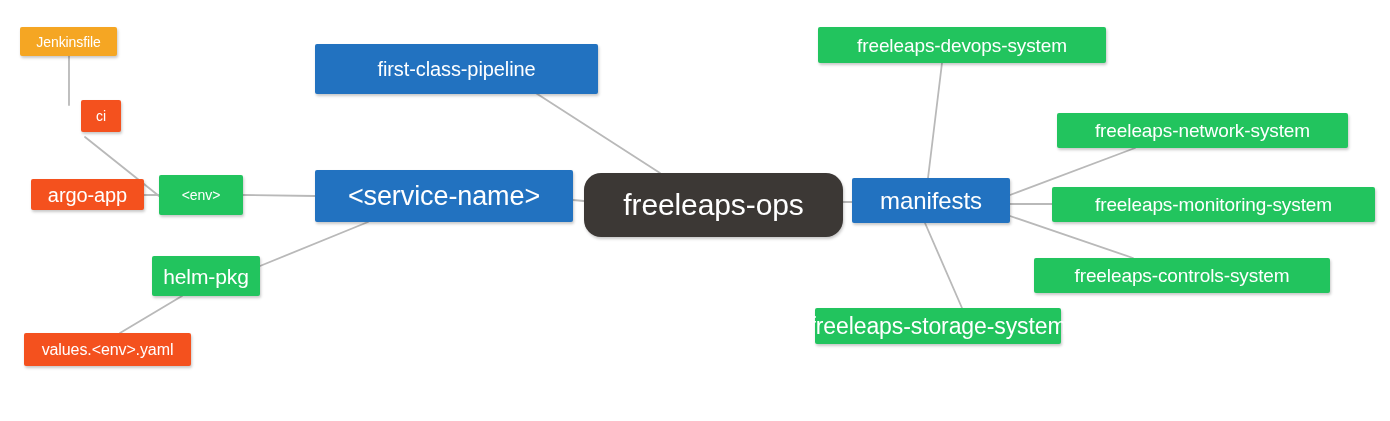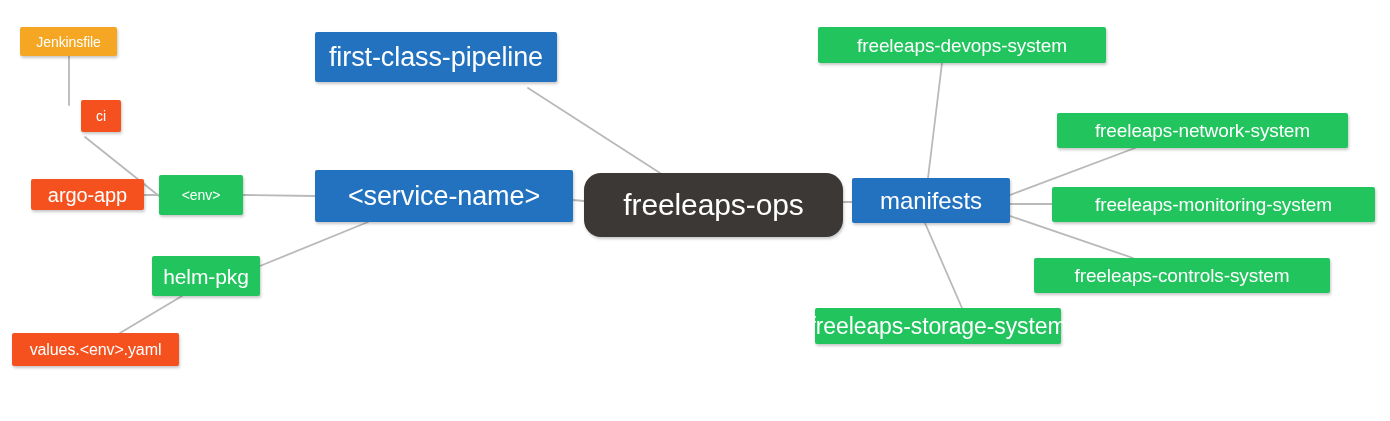--- a/index.html
+++ b/index.html
@@ -80,24 +80,24 @@
       </div>
       <div class="node node-red" style="left: 31px; top: 179px; width: 113px; height: 31px; font-size: 20px;">
         <span>argo-app</span>
       </div>
       <div class="node node-green" style="left: 159px; top: 175px; width: 84px; height: 40px; font-size: 14px;">
         <span>&lt;env&gt;</span>
       </div>
       <div class="node node-green" style="left: 152px; top: 256px; width: 108px; height: 40px; font-size: 21px;">
         <span>helm-pkg</span>
       </div>
-      <div class="node node-red" style="left: 12px; top: 333px; width: 167px; height: 33px; font-size: 16px;">
+      <div class="node node-red" style="left: 24px; top: 333px; width: 167px; height: 33px; font-size: 16px;">
         <span>values.&lt;env&gt;.yaml</span>
       </div>
-      <div class="node node-blue" style="left: 315px; top: 32px; width: 242px; height: 50px; font-size: 27px;">
+      <div class="node node-blue" style="left: 315px; top: 44px; width: 283px; height: 50px; font-size: 20px;">
         <span>first-class-pipeline</span>
       </div>
       <div class="node node-blue" style="left: 315px; top: 170px; width: 258px; height: 52px; font-size: 27px;">
         <span>&lt;service-name&gt;</span>
       </div>
       <div class="node node-root" style="left: 584px; top: 173px; width: 259px; height: 64px; font-size: 30px;">
         <span>freeleaps-ops</span>
       </div>
       <div class="node node-blue" style="left: 852px; top: 178px; width: 158px; height: 45px; font-size: 24px;">
         <span>manifests</span>

